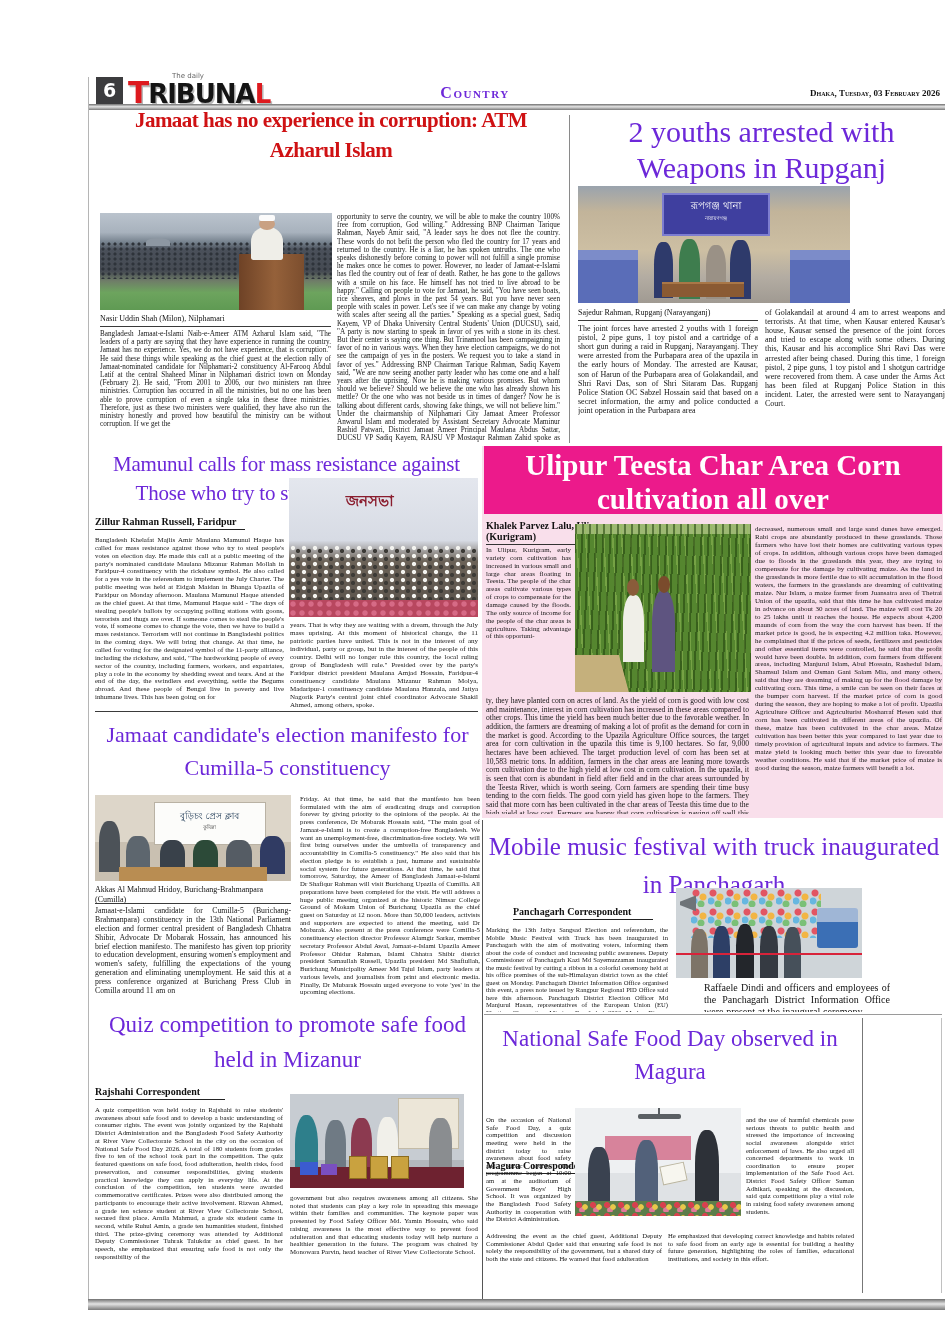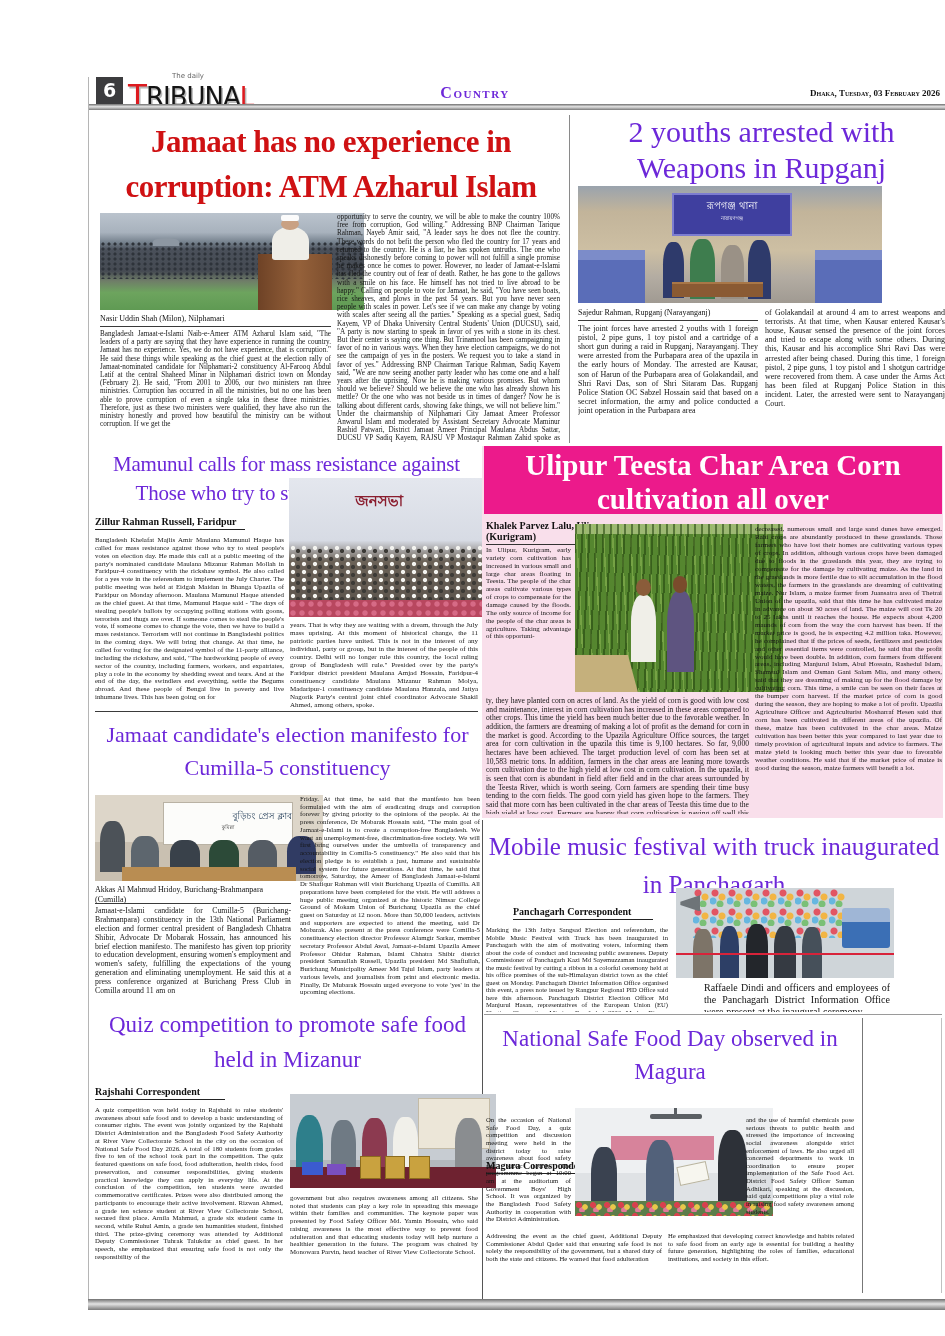--- a/index.html
+++ b/index.html
@@ -7,44 +7,44 @@
   .abs{position:absolute;}
   .pe{position:absolute;}
   h1,h2,p{margin:0;padding:0;}
   .hl{font-family:"Liberation Serif",serif;text-align:center;line-height:1.13;font-weight:normal;color:#6d28d9;}
   .hl-red{color:#cf1113;font-weight:bold;}
   .c{font-family:"Liberation Serif",serif;text-align:justify;line-height:1.14;color:#161616;overflow:hidden;word-spacing:0.2px;}
   .byline{font-family:"Liberation Serif",serif;font-size:10px;font-weight:bold;color:#111;border-bottom:1px solid #222;padding-bottom:2px;}
   .caption{font-family:"Liberation Serif",serif;font-size:8px;color:#111;line-height:1.2;}
   .rule{background:#3a3a3a;}
   .vline{background:#8a8a8a;}
-  .photo{overflow:hidden;background:#f0abfc;padding-left:32px;}
+  .photo{overflow:hidden;background:#f0abfc;}
   .bar{background:linear-gradient(180deg,#6f6f6f 0%,#e3e3e3 45%,#7a7a7a 100%);}
   .smallcaps{font-variant:small-caps;}
   .bn{font-family:"DejaVu Sans",sans-serif;}
   .pinkbox{background:#f9dfeb;}
   .banner{background:#ec1a8b;color:#fff;font-weight:bold;}
 </style>
 </head>
 <body>
 
 <div class="page">
 
   <div class="abs" style="left:96px;top:77px;width:27px;height:27px;background:#3c3c3e;color:#fff;font-family:'DejaVu Sans',sans-serif;font-weight:bold;font-size:19px;text-align:center;line-height:27px;">6</div>
   <div class="abs" style="left:172px;top:72px;font-family:'DejaVu Sans',sans-serif;font-size:7px;color:#666;">The daily</div>
-  <div class="abs" style="left:128px;top:77px;font-family:'DejaVu Sans',sans-serif;font-weight:normal;font-size:26px;line-height:36px;letter-spacing:-1px;text-shadow:1.5px 1.5px 0 #b9b9b9;">
+  <div class="abs" style="left:128px;top:77px;font-family:'DejaVu Sans',sans-serif;font-weight:bold;font-size:26px;line-height:30px;letter-spacing:-1px;text-shadow:1.5px 1.5px 0 #b9b9b9;">
     <span style="color:#dd1a1f;font-size:31px;">T</span><span style="color:#141414;">RIBUNA</span><span style="color:#dd1a1f;">L</span>
   </div>
   <div class="abs hl smallcaps" style="left:350px;top:84px;width:250px;font-size:16px;font-weight:600;letter-spacing:1.5px;">Country</div>
   <div class="abs smallcaps" style="left:660px;top:88px;width:280px;text-align:right;font-size:9px;font-weight:bold;">Dhaka, Tuesday, 03 February 2026</div>
   <div class="abs bar" style="left:88px;top:104px;width:857px;height:6px;"></div>
   <div class="abs" style="left:88px;top:77px;width:1px;height:1232px;background:#b5b5b5;"></div>
 
   <section>
-    <h1 class="abs hl hl-red" style="left:100px;top:120px;width:462px;font-size:31px;letter-spacing:-0.5px;line-height:1.45;">Jamaat has no experience in corruption: ATM Azharul Islam</h1>
+    <h1 class="abs hl hl-red" style="left:100px;top:105px;width:462px;font-size:21px;letter-spacing:-0.5px;line-height:1.45;">Jamaat has no experience in corruption: ATM Azharul Islam</h1>
     <div class="abs photo" style="left:100px;top:213px;width:232px;height:97px;">
       <div class="pe" style="inset:0;background:linear-gradient(180deg,#bac3cd 0%,#a8b2bd 20%,#76828e 30%,#4a505a 38%,#454a52 60%,#6f7d68 70%,#6da45e 82%,#5f9a53 100%);"></div>
       <div class="pe" style="left:0;top:30%;width:100%;height:38%;background:radial-gradient(circle at 3px 2px,#2e333a 1.1px,rgba(0,0,0,0) 2px);background-size:6px 5px;"></div>
       <div class="pe" style="left:20%;top:26%;width:10%;height:8%;background:#8d97a2;border-radius:50% 50% 0 0;"></div>
       <div class="pe" style="left:60%;top:42%;width:28%;height:58%;background:linear-gradient(90deg,#6e4226,#95613a 55%,#7c4e2e);"></div>
       <div class="pe" style="left:65%;top:14%;width:14%;height:34%;background:#efeee8;border-radius:45% 45% 8% 8%;"></div>
       <div class="pe" style="left:68.5%;top:5%;width:7%;height:13%;background:#c9a183;border-radius:50%;"></div>
       <div class="pe" style="left:68.5%;top:2%;width:7%;height:6%;background:#fbfbfb;border-radius:2px;"></div>
     </div>
     <div class="abs caption" style="left:100px;top:314px;width:232px;">Nasir Uddin Shah (Milon), Nilphamari</div>
@@ -108,21 +108,21 @@
     </div>
     <div class="abs c" style="left:755px;top:526px;width:187px;height:288px;font-size:7px;">decreased, numerous small and large sand dunes have emerged. Rabi crops are abundantly produced in these grasslands. Those farmers who have lost their homes are cultivating various types of crops. In addition, although various crops have been damaged due to floods in the grasslands this year, they are trying to compensate for the damage by cultivating maize. As the land in the grasslands is more fertile due to silt accumulation in the flood waters, the farmers in the grasslands are dreaming of cultivating maize. Nur Islam, a maize farmer from Juansatra area of Thetrai Union of the upazila, said that this time he has cultivated maize in advance on about 30 acres of land. The maize will cost Tk 20 to 25 lakhs until it reaches the house. He expects about 4,200 maunds of corn from the way the corn harvest has been. If the market price is good, he is expecting 4.2 million taka. However, he complained that if the prices of seeds, fertilizers and pesticides and other essential items were controlled, he said that the profit would have been double. In addition, corn farmers from different areas, including Manjurul Islam, Abul Hossain, Rashedul Islam, Shamsul Islam and Osman Gani Salam Mia, and many others, said that they are dreaming of making up for the flood damage by cultivating corn. This time, a smile can be seen on their faces at the bumper corn harvest. If the market price of corn is good during the season, they are hoping to make a lot of profit. Upazila Agriculture Officer and Agriculturist Mosharraf Hesen said that corn has been cultivated in different areas of the upazila. Of these, maize has been cultivated in the char areas. Maize cultivation has been better this year compared to last year due to timely provision of agricultural inputs and advice to farmers. The maize yield is looking much better this year due to favorable weather conditions. He said that if the market price of maize is good during the season, maize farmers will benefit a lot.</div>
     <div class="abs c" style="left:486px;top:697px;width:263px;height:117px;font-size:7.6px;">ty, they have planted corn on acres of land. As the yield of corn is good with low cost and maintenance, interest in corn cultivation has increased in these areas compared to other crops. This time the yield has been much better due to the favorable weather. In addition, the farmers are dreaming of making a lot of profit as the demand for corn in the market is good. According to the Upazila Agriculture Office sources, the target area for corn cultivation in the upazila this time is 9,100 hectares. So far, 9,000 hectares have been achieved. The target production level of corn has been set at 10,583 metric tons. In addition, farmers in the char areas are leaning more towards corn cultivation due to the high yield at low cost in corn cultivation. In the upazila, it is seen that corn is abundant in field after field and in the char areas surrounded by the Teesta River, which is worth seeing. Corn farmers are spending their time busy tending to the corn fields. The good corn yield has given hope to the farmers. They said that more corn has been cultivated in the char areas of Teesta this time due to the high yield at low cost. Farmers are happy that corn cultivation is paying off well this season.</div>
   </section>
 
   <section>
     <h1 class="abs hl" style="left:95px;top:718px;width:385px;font-size:22px;line-height:1.5;">Jamaat candidate's election manifesto for Cumilla-5 constituency</h1>
     <div class="abs photo" style="left:95px;top:795px;width:196px;height:86px;">
       <div class="pe" style="inset:0;background:linear-gradient(180deg,#ddd6c9 0 55%,#c9c0b1 55% 100%);"></div>
       <div class="pe" style="left:30%;top:8%;width:56%;height:48%;background:#fcfcfa;border:1px solid #b9b2a4;text-align:center;">
-        <div class="bn" style="font-size:9px;color:#16324f;margin-top:6px;text-align:right;">বুড়িচং প্রেস ক্লাব</div>
+        <div class="bn" style="font-size:9px;color:#16324f;margin-top:6px;">বুড়িচং প্রেস ক্লাব</div>
         <div class="bn" style="font-size:5px;color:#444;">কুমিল্লা</div>
       </div>
       <div class="pe" style="left:2%;top:30%;width:11%;height:60%;background:#4c5258;border-radius:40% 40% 0 0;"></div>
       <div class="pe" style="left:16%;top:48%;width:12%;height:44%;background:#5d666e;border-radius:40% 40% 0 0;"></div>
       <div class="pe" style="left:33%;top:52%;width:13%;height:40%;background:#39414a;border-radius:40% 40% 0 0;"></div>
       <div class="pe" style="left:50%;top:52%;width:13%;height:40%;background:#2c4a38;border-radius:40% 40% 0 0;"></div>
       <div class="pe" style="left:67%;top:52%;width:13%;height:40%;background:#555c64;border-radius:40% 40% 0 0;"></div>
       <div class="pe" style="left:84%;top:48%;width:13%;height:44%;background:#303b63;border-radius:40% 40% 0 0;"></div>
       <div class="pe" style="left:12%;top:84%;width:76%;height:16%;background:#b98d52;"></div>
     </div>

